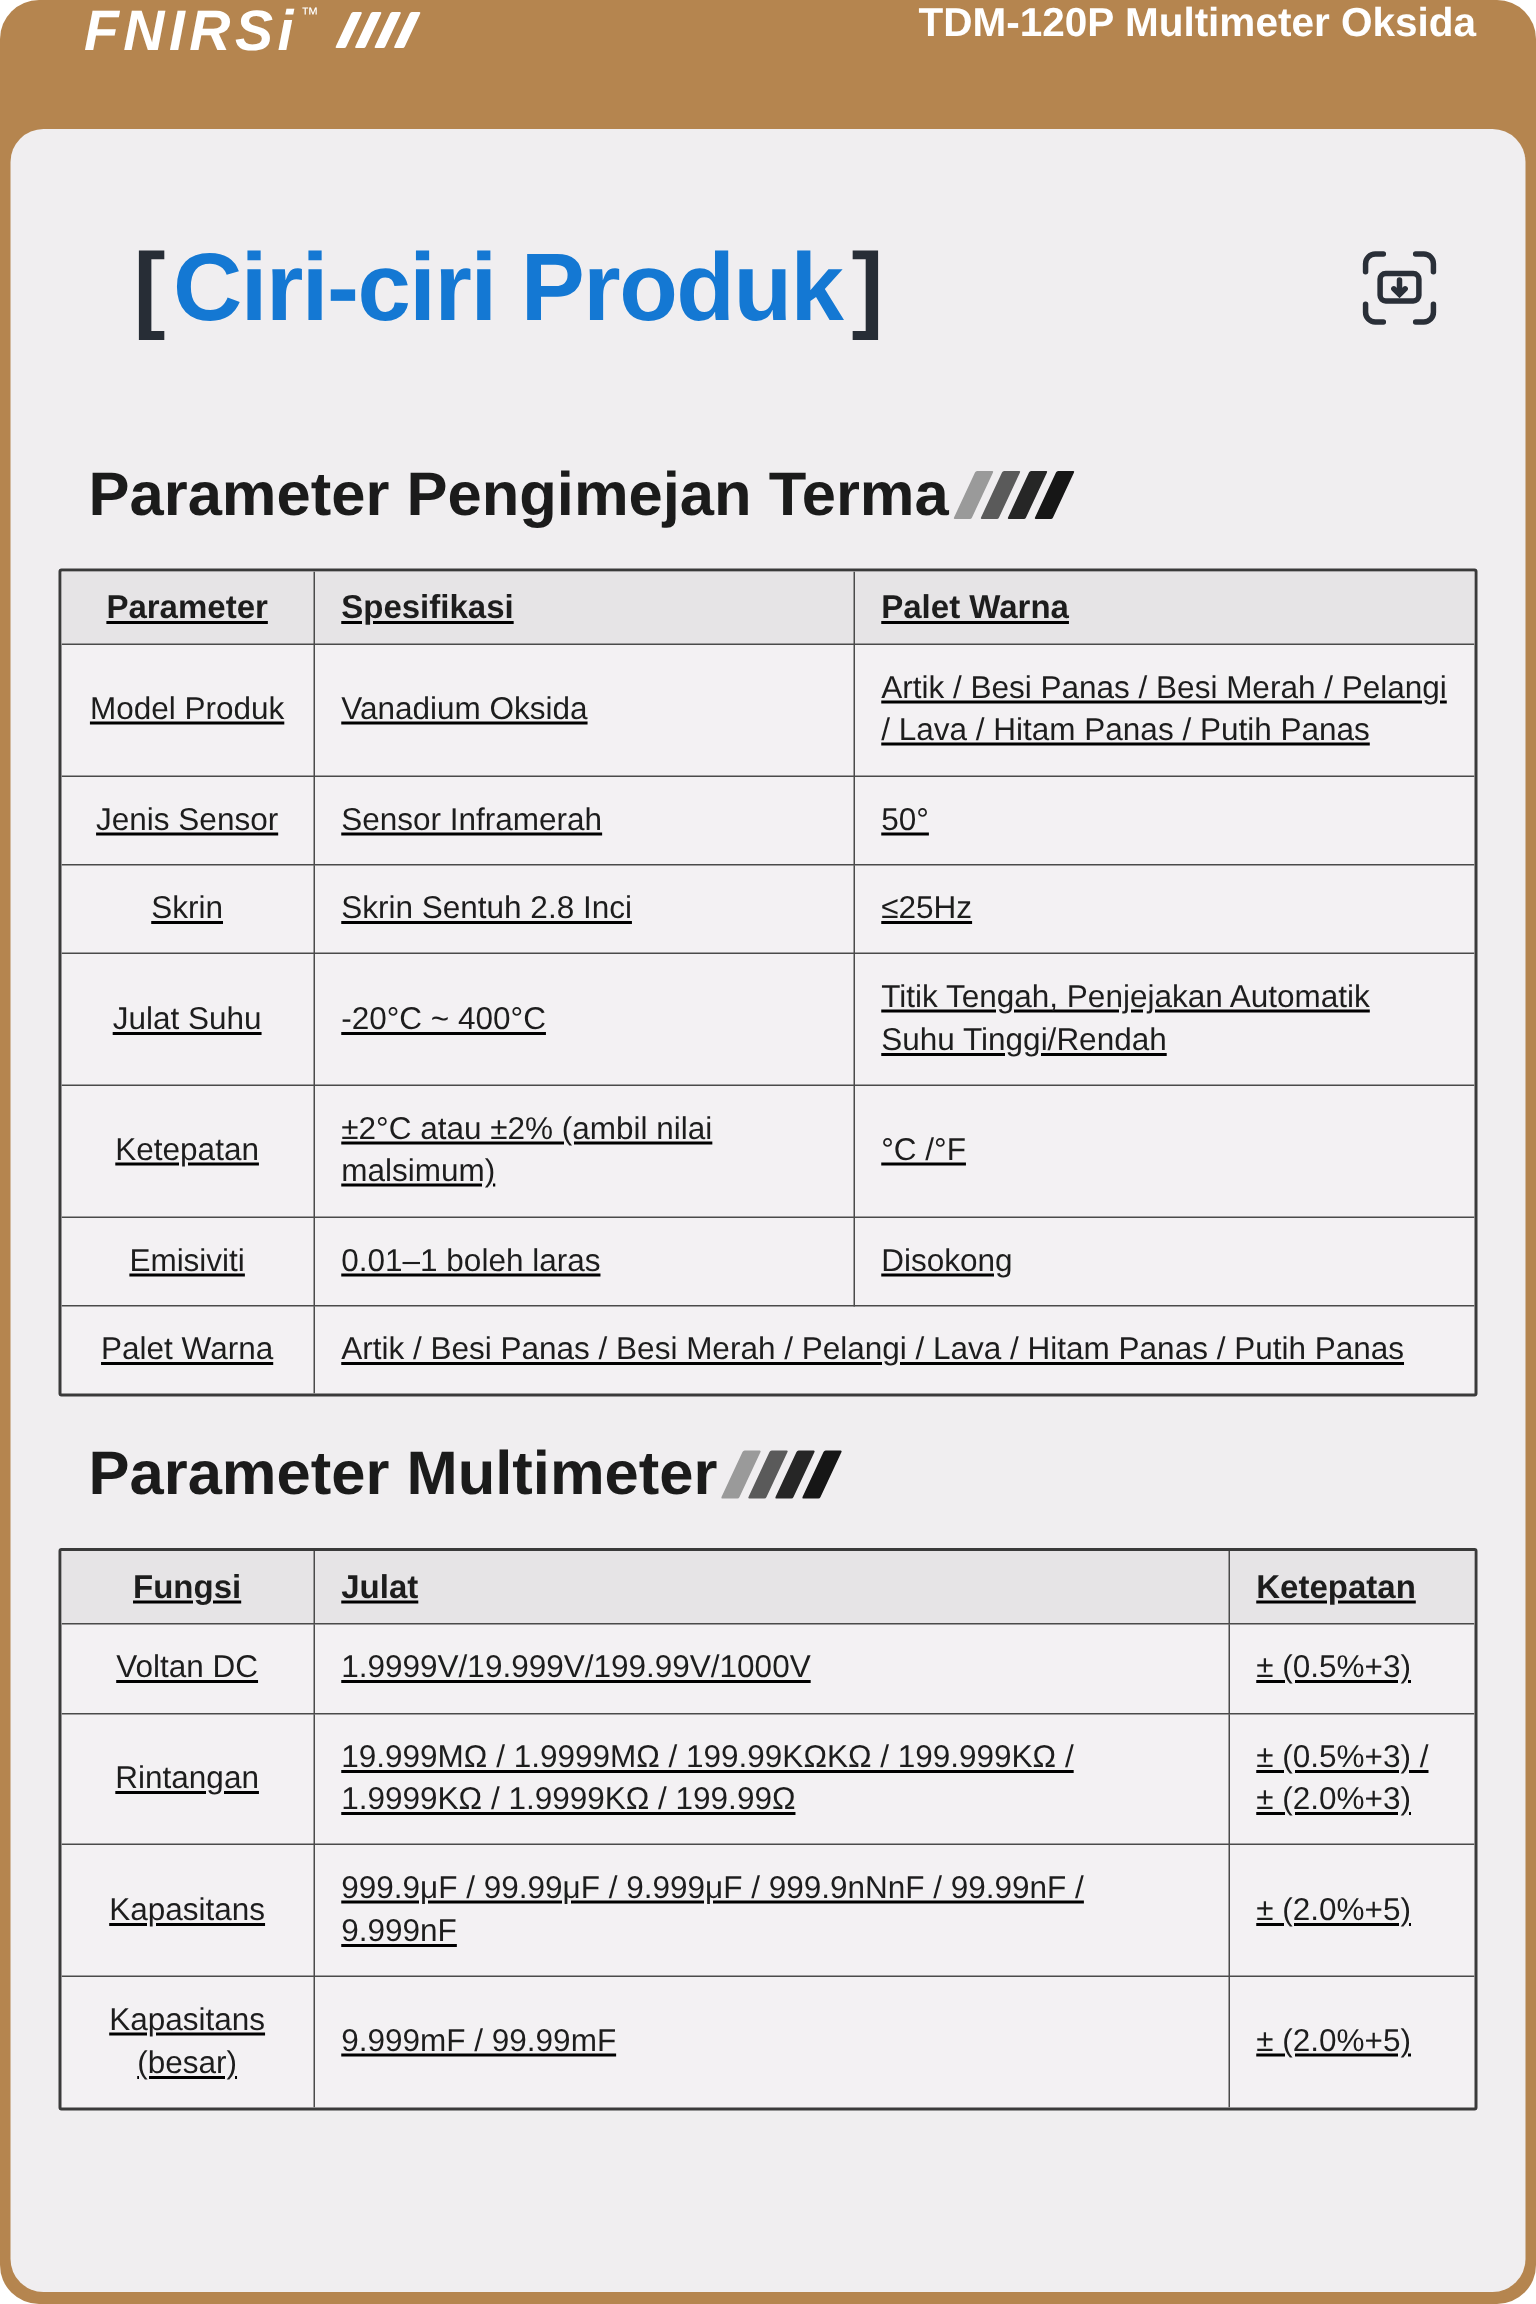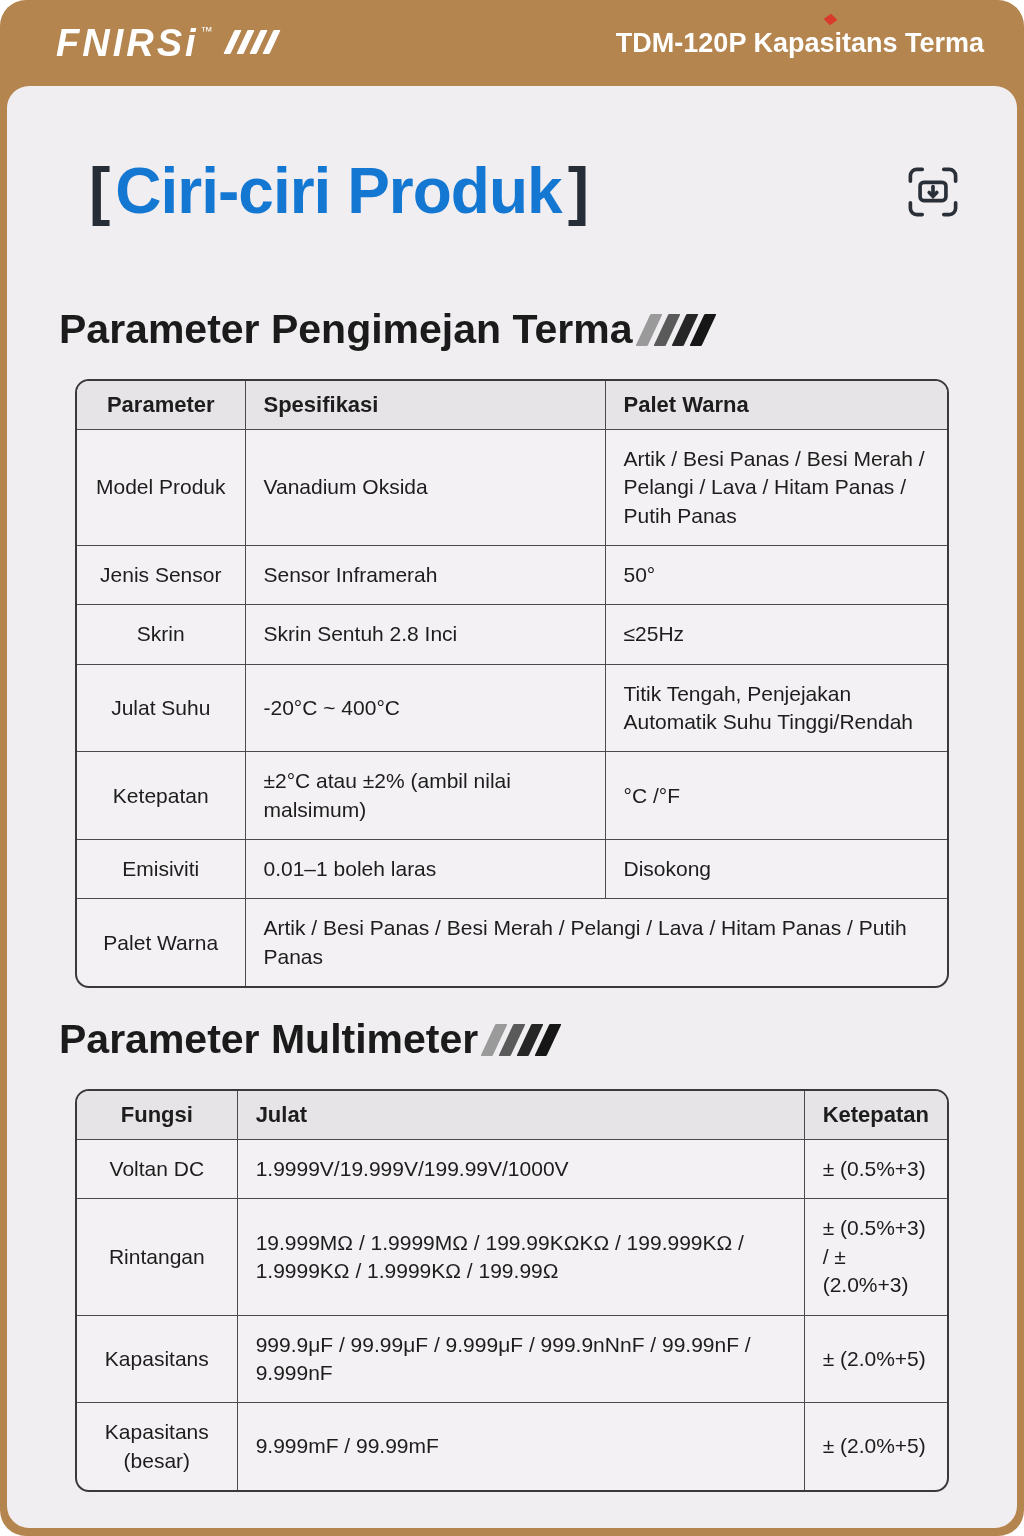--- a/index.html
+++ b/index.html
@@ -3,21 +3,21 @@
 <meta charset="utf-8">
 <style>
   html,body { margin:0; padding:0; background:#ffffff; }
   body { font-family:"Liberation Sans", sans-serif; }
   .page {
     position:relative; width:1024px; height:1536px;
     background:#b5854f; border-radius:26px; overflow:hidden;
   }
   
   .topbar {
-    height:86px; display:flex; align-items:center; justify-content:space-between;
+    height:86px; display:flex; justify-content:space-between;
     padding:0 40px 0 56px; box-sizing:border-box;
   }
   .brand { display:flex; align-items:flex-start; color:#fff; }
   .brand-name { font-size:38px; font-weight:800; letter-spacing:3px; font-style:italic; }
   .brand-tm { font-size:12px; margin:2px 10px 0 2px; }
   .slashes { display:inline-flex; align-items:center; }
   .slashes i { display:inline-block; transform:skewX(-25deg); border-radius:1px; }
   .slashes-white i { width:7px; height:24px; background:#ffffff; margin-left:6px; margin-top:8px; }
   .product-wrap { position:relative; }
   .red-mark {
@@ -45,22 +45,22 @@
     margin:62px 0 26px 52px; font-size:41px; font-weight:800; color:#1b1b1b;
   }
   .section-heading.second { margin-top:28px; }
   .slashes-dark i { width:12px; height:32px; margin-left:6px; }
   .slashes-dark i:nth-child(1){ background:#9a9a9a; }
   .slashes-dark i:nth-child(2){ background:#5a5a5a; }
   .slashes-dark i:nth-child(3){ background:#262626; }
   .slashes-dark i:nth-child(4){ background:#161616; }
   
   .table-wrap {
-    margin:0 68px; border:2.5px solid #3a3a3a; border-radius:14px;
-    overflow:hidden; background:#f3f1f3;
+    margin:0 32px; border:2.5px solid #3a3a3a; border-radius:2px;
+    overflow:hidden; background:#f3f1f3;text-decoration:underline;
   }
   .table-wrap table {
     width:100%; border-collapse:collapse; border-style:hidden;
     font-size:21px; color:#1d1d1d;
   }
   .table-wrap th, .table-wrap td { border:1.6px solid #4a4a4a; }
   .table-wrap th {
     background:#e6e4e6; text-align:left; font-weight:800; font-size:22px;
     padding:11px 18px;
   }
@@ -81,21 +81,21 @@
       <span class="brand-tm">™</span>
       <span class="slashes slashes-white">
           <i></i>
           <i></i>
           <i></i>
           <i></i>
         </span>
     </div>
     <div class="product-wrap">
       <span class="red-mark"></span>
-      <span class="product">TDM-120P Kapasitans Terma</span>
+      <span class="product">TDM-120P Multimeter Oksida</span>
     </div>
   </header>
 
   <main class="card">
 
     <div class="title-row">
       <h1 class="page-title">
         <span class="bracket">[</span><span class="title-text">Ciri-ciri Produk</span><span class="bracket">]</span>
       </h1>
       <span class="scan-icon">

